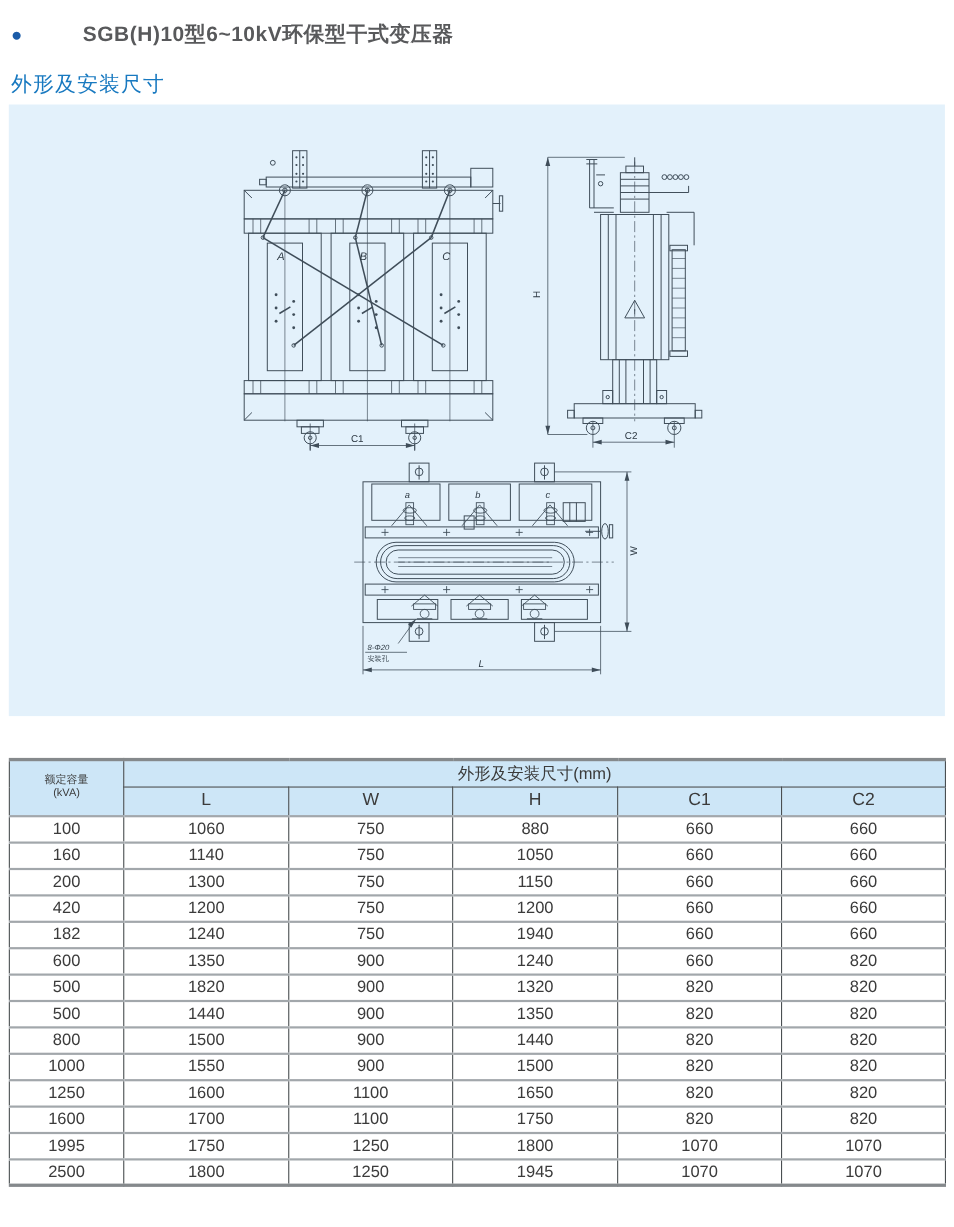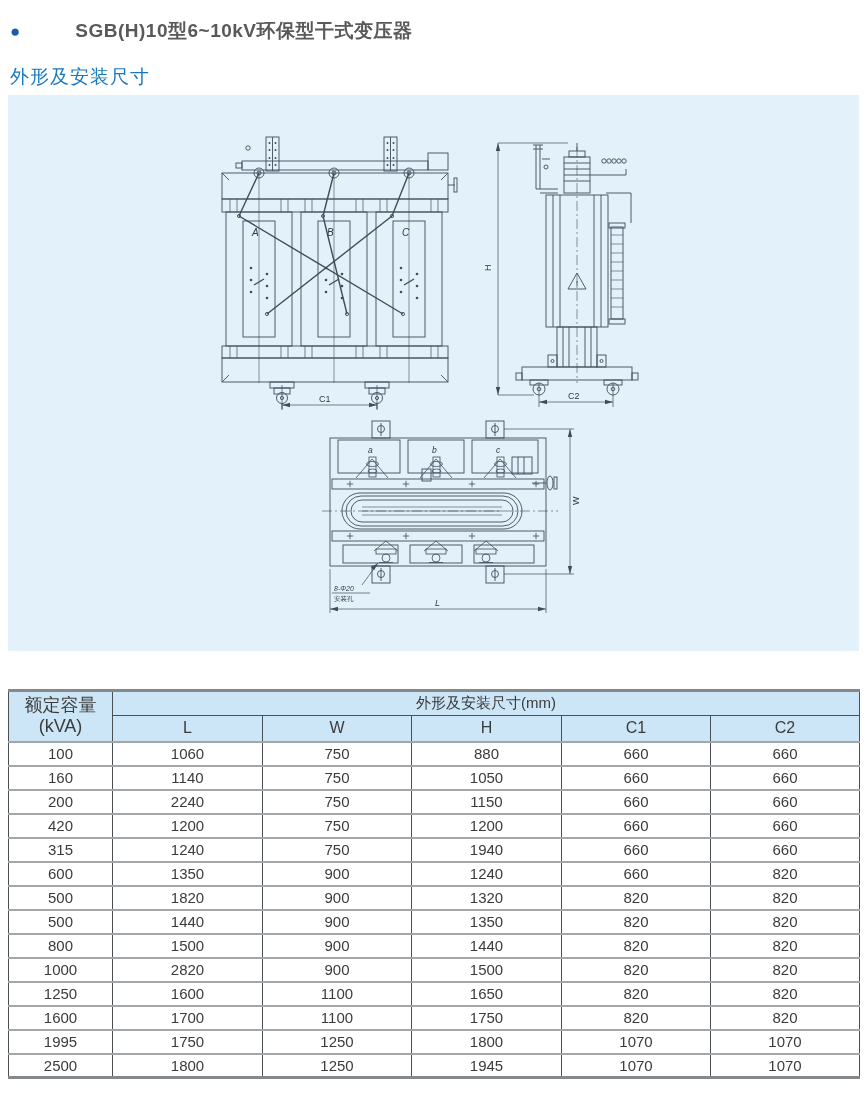--- a/index.html
+++ b/index.html
@@ -40,21 +40,21 @@
     font-size:15px;color:#3b3b3b;
   }
   table.dims th,table.dims td{
     text-align:center;vertical-align:middle;
     border-left:1px solid #4a4f52;border-right:1px solid #4a4f52;
     padding:0;
   }
   table.dims thead th{background:var(--table-header-bg);font-weight:normal;}
   table.dims thead tr:first-child th{height:25px;}
   table.dims thead tr:nth-child(2) th{height:26px;border-top:1px solid #4a4f52;font-size:16px;}
-  table.dims th.capacity{font-size:18px;line-height:1.18;}
+  table.dims th.capacity{font-size:10px;line-height:1.18;}
   table.dims tbody td{border-top:2px solid #a2a7ab;height:24px;}
 </style>
 </head>
 <body>
 
 <div class="title-row">
   <span class="bullet">●</span>
   <span class="page-title">SGB(H)10型6~10kV环保型干式变压器</span>
 </div>
 
@@ -485,36 +485,36 @@
       <tr>
         <td>160</td>
         <td>1140</td>
         <td>750</td>
         <td>1050</td>
         <td>660</td>
         <td>660</td>
       </tr>
       <tr>
         <td>200</td>
-        <td>2240</td>
+        <td>1300</td>
         <td>750</td>
         <td>1150</td>
         <td>660</td>
         <td>660</td>
       </tr>
       <tr>
         <td>420</td>
         <td>1200</td>
         <td>750</td>
         <td>1200</td>
         <td>660</td>
         <td>660</td>
       </tr>
       <tr>
-        <td>315</td>
+        <td>182</td>
         <td>1240</td>
         <td>750</td>
         <td>1940</td>
         <td>660</td>
         <td>660</td>
       </tr>
       <tr>
         <td>600</td>
         <td>1350</td>
         <td>900</td>
@@ -541,21 +541,21 @@
       <tr>
         <td>800</td>
         <td>1500</td>
         <td>900</td>
         <td>1440</td>
         <td>820</td>
         <td>820</td>
       </tr>
       <tr>
         <td>1000</td>
-        <td>2820</td>
+        <td>1550</td>
         <td>900</td>
         <td>1500</td>
         <td>820</td>
         <td>820</td>
       </tr>
       <tr>
         <td>1250</td>
         <td>1600</td>
         <td>1100</td>
         <td>1650</td>

